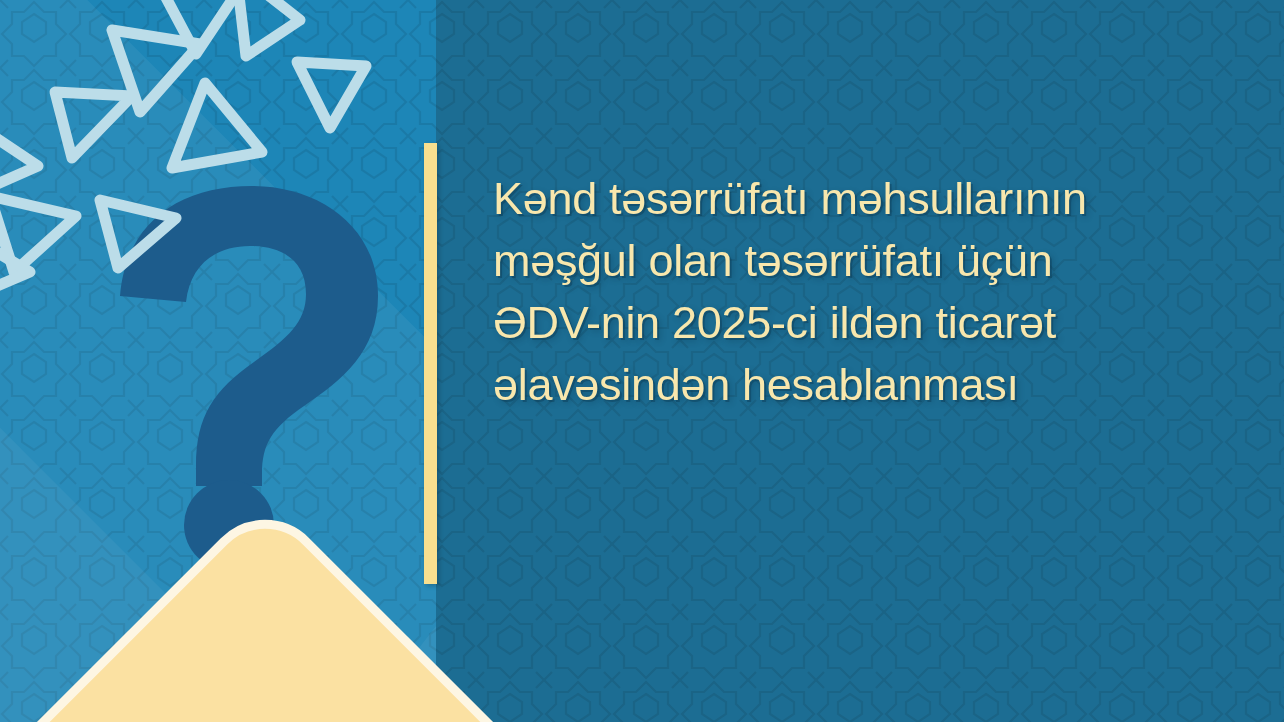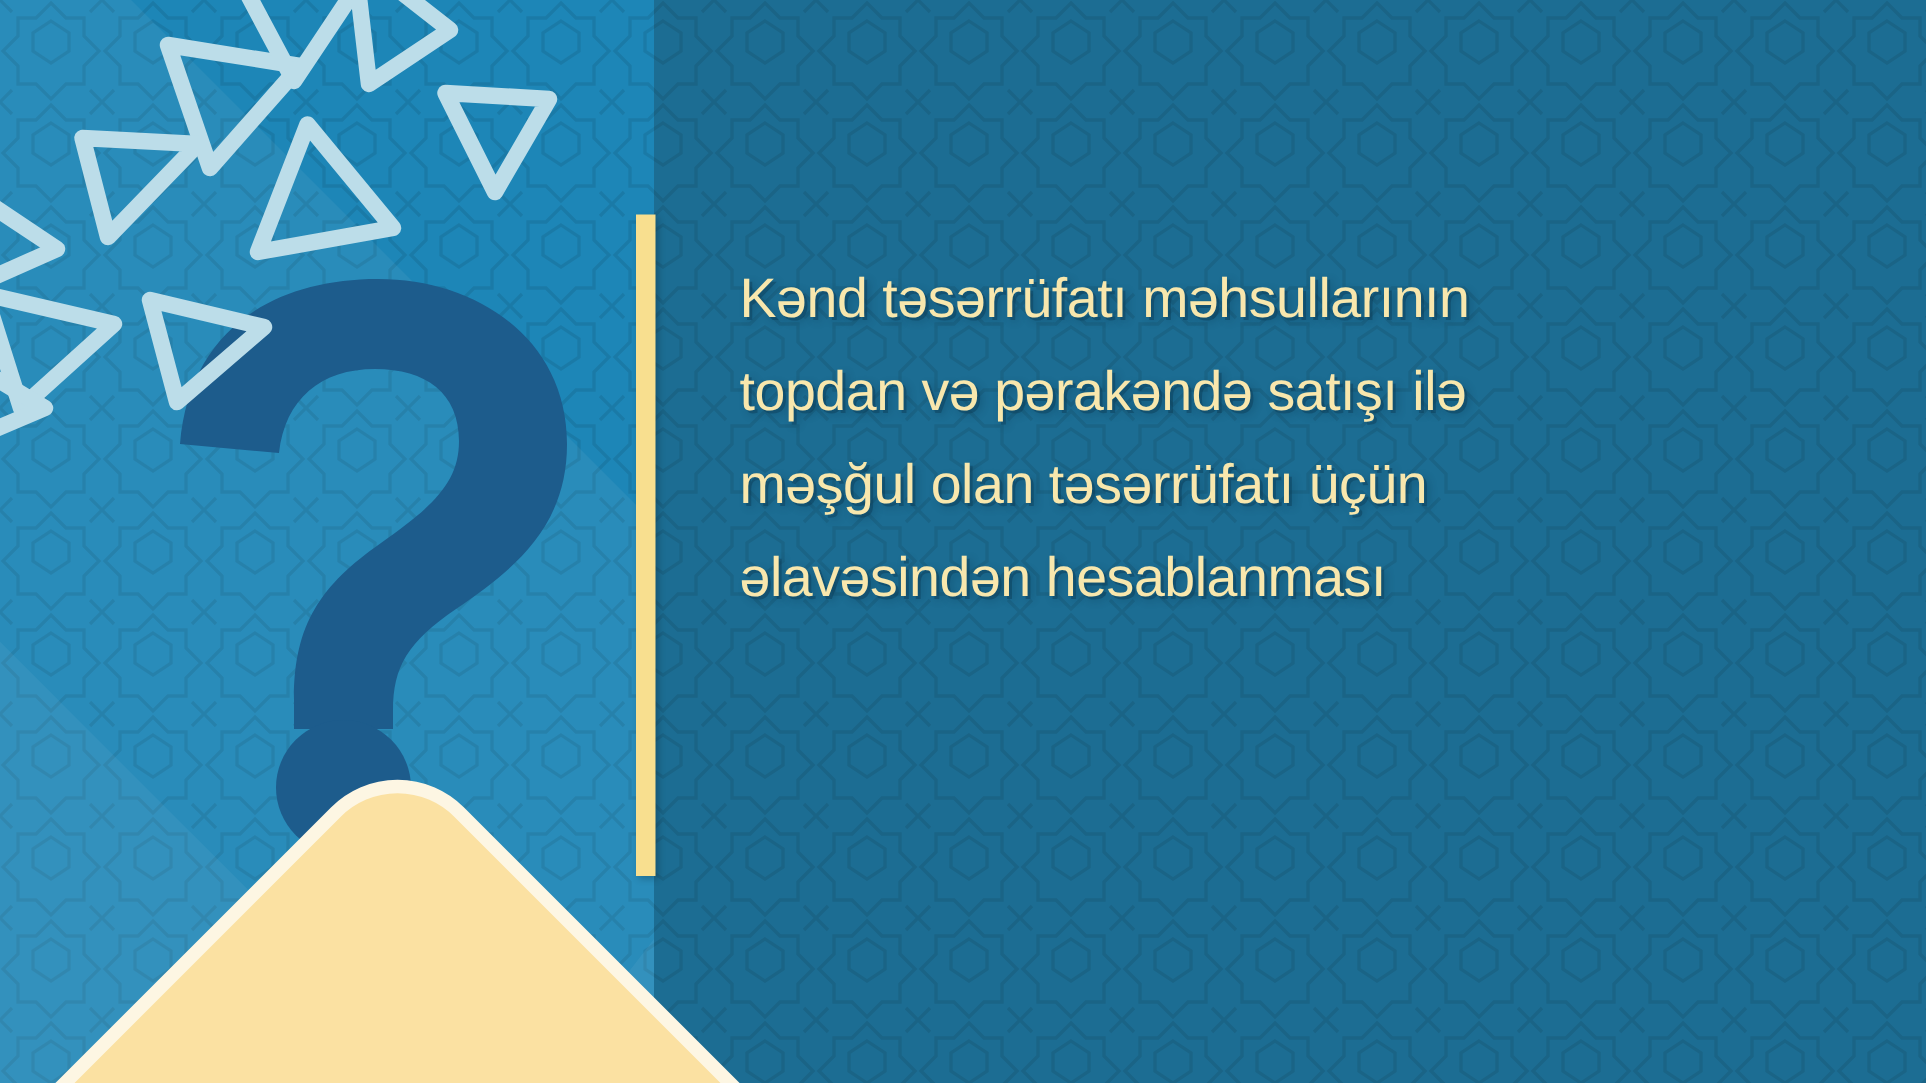--- a/index.html
+++ b/index.html
@@ -83,21 +83,21 @@
     box-shadow: 2px 2px 5px rgba(0,0,0,0.22);
   }
 
   
   .headline {
     position: absolute;
     left: 493px;
     top: 168px;
     width: 740px;
     color: #f8e7ad;
-    font-size: 37px;
+    font-size: 45px;
     line-height: 62px;
     font-weight: 500;
     letter-spacing: -0.3px;
     text-shadow: 2px 2px 0 rgba(10,55,80,0.40),
                  3px 3px 6px rgba(5,40,60,0.30);
   }
   .headline .ln {
     display: block;
     white-space: nowrap;
   }
@@ -174,22 +174,22 @@
         <path d="M297 62 L366 66 L330 128 Z"></path>
         <path d="M-30 236 L30 272 L-36 300 Z"></path>
       </g>
     </svg>
   </div>
 
   <div class="accent-bar"></div>
 
   <div class="headline">
     <span class="ln">Kənd təsərrüfatı məhsullarının</span>
-    <span class="ln">topdan və pərakəndə satışı ilə</span>
     <span class="ln">məşğul olan təsərrüfatı üçün</span>
+    <span class="ln">ƏDV-nin 2025-ci ildən ticarət</span>
     <span class="ln">əlavəsindən hesablanması</span>
   </div>
 
   <svg class="tri-bottom" width="1010" height="1010" viewBox="0 0 1010 1010" aria-hidden="true">
     <rect x="175" y="175" width="660" height="660" rx="58" ry="58" transform="rotate(45 505 505)" fill="#fbe1a2" stroke="#fdf6e3" stroke-width="9"></rect>
   </svg>
 
 </div>
 
 </body></html>

